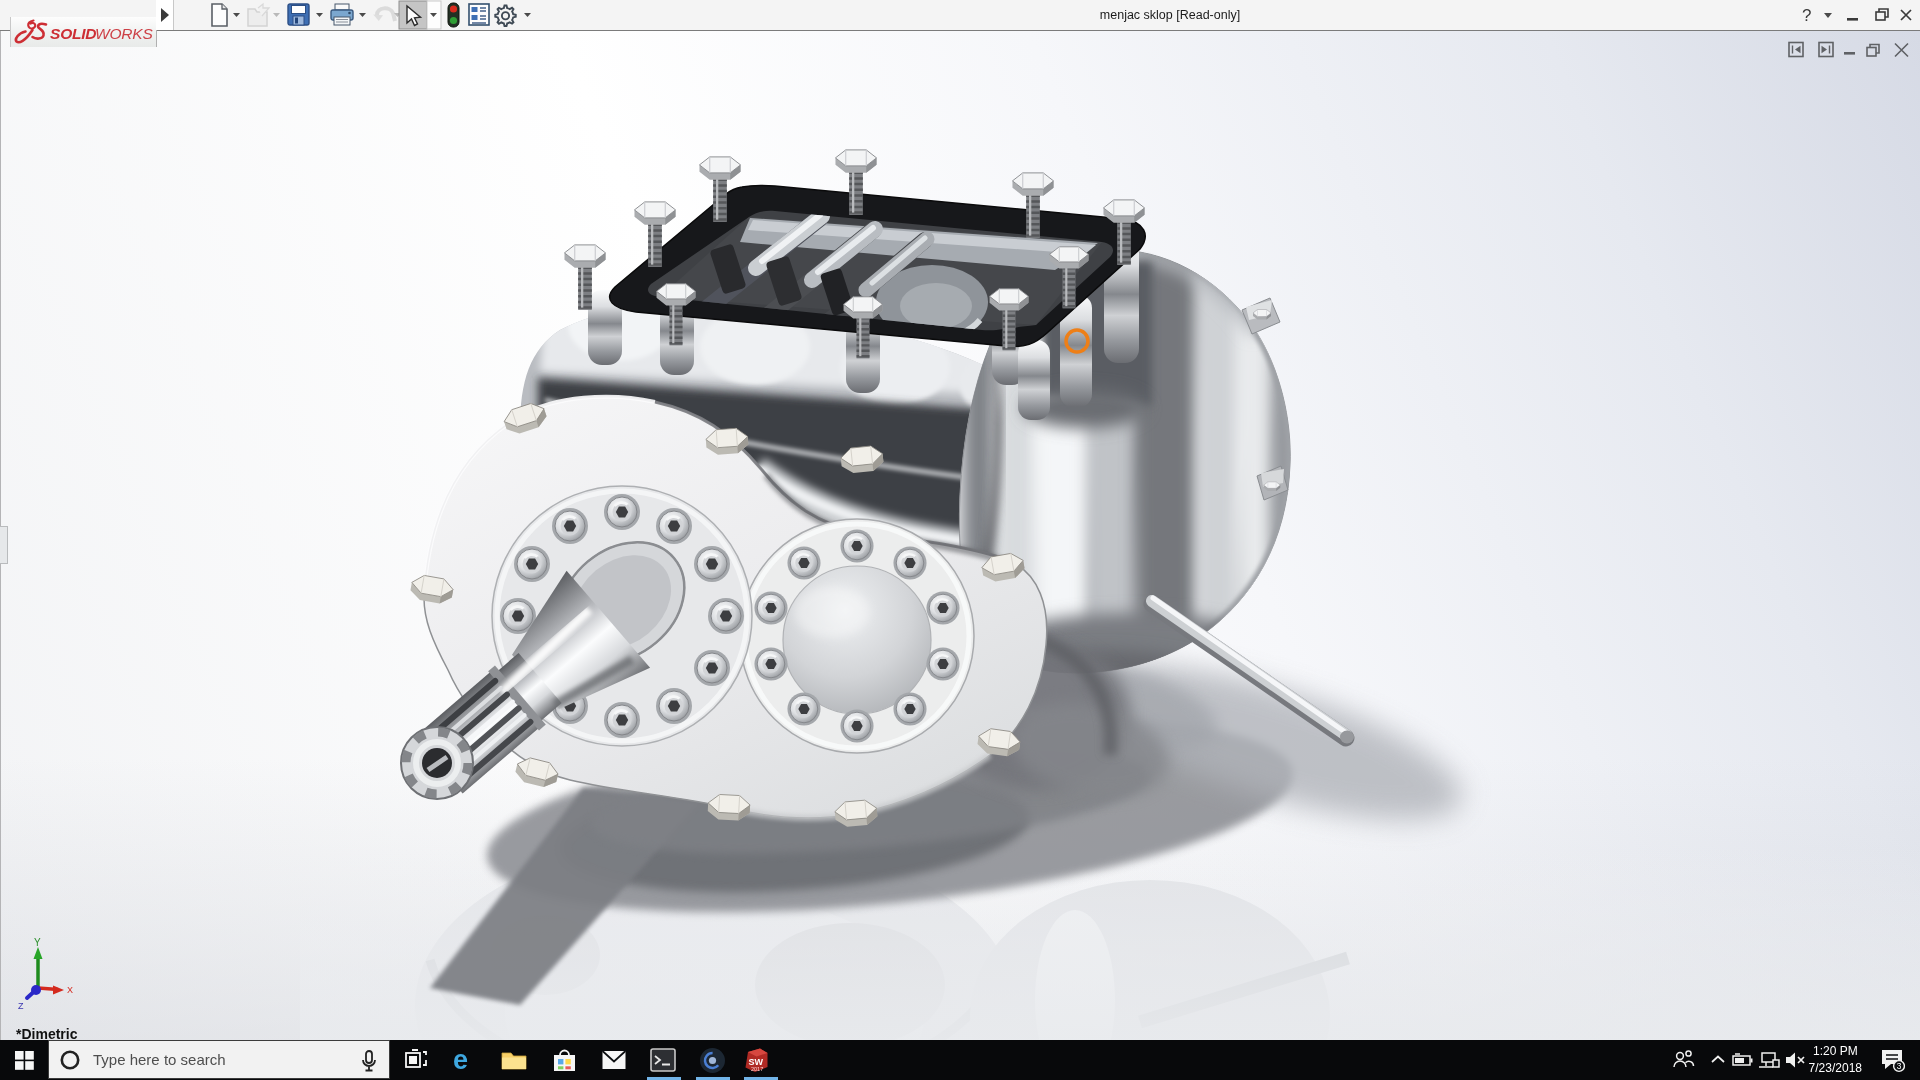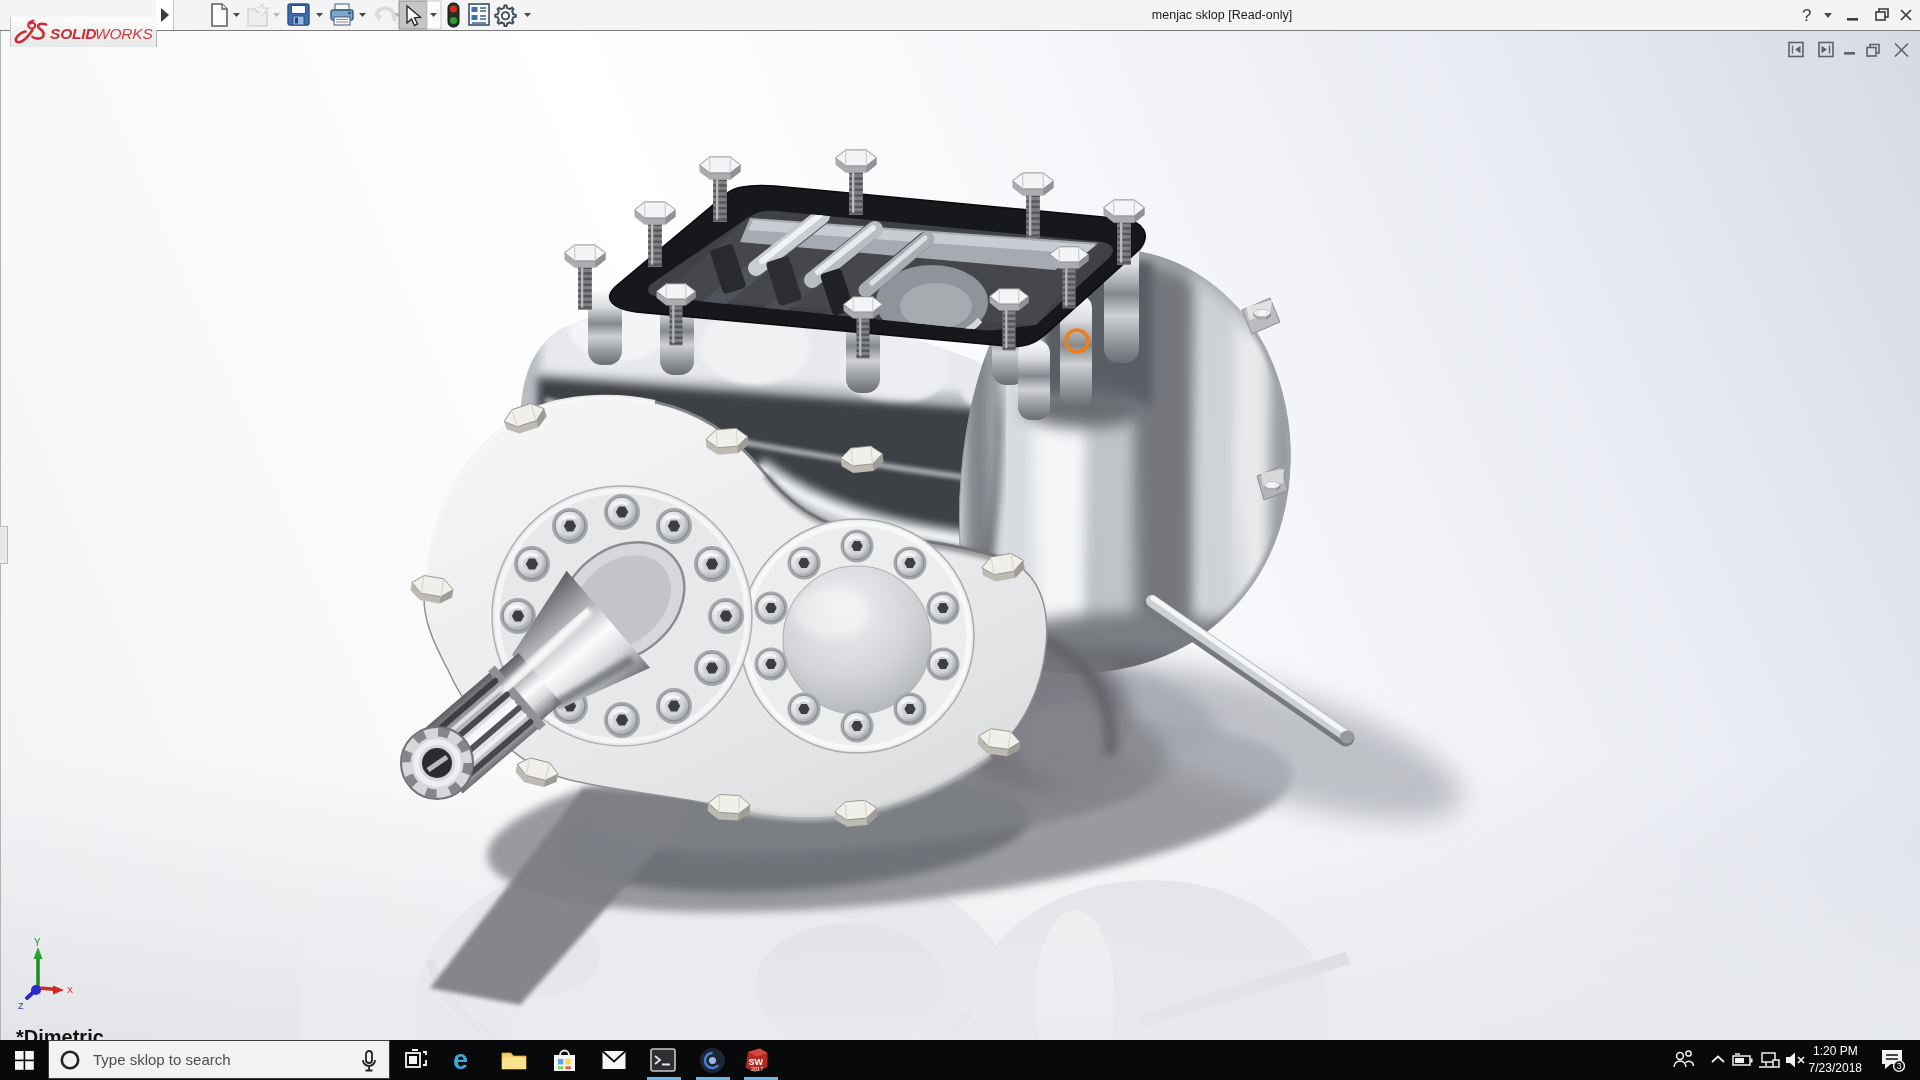--- a/index.html
+++ b/index.html
@@ -4,27 +4,27 @@
 <style>
   html,body{margin:0;padding:0;width:1920px;height:1080px;overflow:hidden;
     font-family:"Liberation Sans",sans-serif;background:#fff;-webkit-font-smoothing:antialiased;}
   #titlebar{position:absolute;left:0;top:0;width:1920px;height:30px;
     background:#f4f4f4;border-bottom:1px solid #7b7b7b;z-index:5;}
   #logocell{position:absolute;left:10px;top:17px;width:145px;height:30px;
     border-left:1px solid #c8c8c8;border-right:1px solid #b0b0b0;
     background:linear-gradient(180deg,#fdfdfd,#eef0ef 60%,#e8eae9);}
   #flyout{position:absolute;left:156px;top:0px;width:17px;height:30px;
     background:#fff;border-right:1px solid #c8c8c8;}
-  #tbtitle{position:absolute;left:1052px;top:0;width:340px;height:30px;
+  #tbtitle{position:absolute;left:1000px;top:0;width:340px;height:30px;
     line-height:30px;font-size:12.5px;color:#1b1b1b;text-align:center;}
   #tbright{position:absolute;right:6px;top:0;height:30px;}
   #viewport{position:absolute;left:0;top:31px;width:1920px;height:1009px;box-shadow:inset 1px 0 0 #b4b4b6;
     background:linear-gradient(180deg, rgba(0,0,0,0) 72%, rgba(202,205,212,0.4) 100%),linear-gradient(247deg, #d6dae5 0%, #e6e9f0 16%, #f6f7fa 38%, #ffffff 58%, #f2f3f5 100%);}
   #scene{position:absolute;left:0;top:0;}
-  #dimetric{position:absolute;left:16px;top:995px;font-size:20px;font-weight:bold;color:#111;}
+  #dimetric{position:absolute;left:16px;top:995px;font-size:14px;font-weight:bold;color:#111;}
   #taskbar{position:absolute;left:0;top:1040px;width:1920px;height:40px;background:#08090b;z-index:6;}
   .tbicon{position:absolute;top:0;height:40px;display:flex;align-items:center;justify-content:center;}
   #searchbox{position:absolute;left:48px;top:0px;width:342px;height:39px;
     background:#f2f2f2;border:1px solid #3c3c3c;box-sizing:border-box;display:flex;align-items:center;}
   #searchbox span{color:#4e4e4e;font-size:15px;margin-left:12px;}
   #clock{position:absolute;right:58px;top:3px;text-align:center;color:#fff;font-size:12px;line-height:17px;}
 </style>
 </head>
 <body>
 <div id="titlebar">
@@ -455,21 +455,21 @@
           <rect x="10.2" y="0" width="8.6" height="8.6"></rect>
       <rect x="0" y="10.2" width="8.6" height="8.6"></rect>
           <rect x="10.2" y="10.2" width="8.6" height="8.6"></rect>
     </g>
       </svg>
   </div>
   <div id="searchbox">
     <svg width="22" height="22" style="margin-left:10px">
         <circle cx="11" cy="11" r="8.2" fill="none" stroke="#222" stroke-width="2.6"></circle>
       </svg>
-    <span>Type sklop to search</span>
+    <span>Type here to search</span>
     <svg width="16" height="22" style="position:absolute;right:12px;top:9px" viewBox="0 0 16 22">
       <rect x="5" y="1" width="6" height="12" rx="3" fill="none" stroke="#222" stroke-width="1.8"></rect>
       <path d="M2 10 a6 6 0 0 0 12 0 M8 16 v4 M4.5 20.5 h7" fill="none" stroke="#222" stroke-width="1.8"></path>
     </svg>
   </div>
   <div class="tbicon" style="left:398px;width:36px">
     <svg width="24" height="24" viewBox="0 0 24 24" fill="none" stroke="#f6f6f6" stroke-width="1.8">
       <rect x="2" y="5" width="14" height="14"></rect>
         <path d="M19 4 h3 v3 M22 12 v5 h-3 M8 2 h6"></path>
       <rect x="5" y="8" width="8" height="8" fill="#f6f6f6" stroke="none"></rect>

